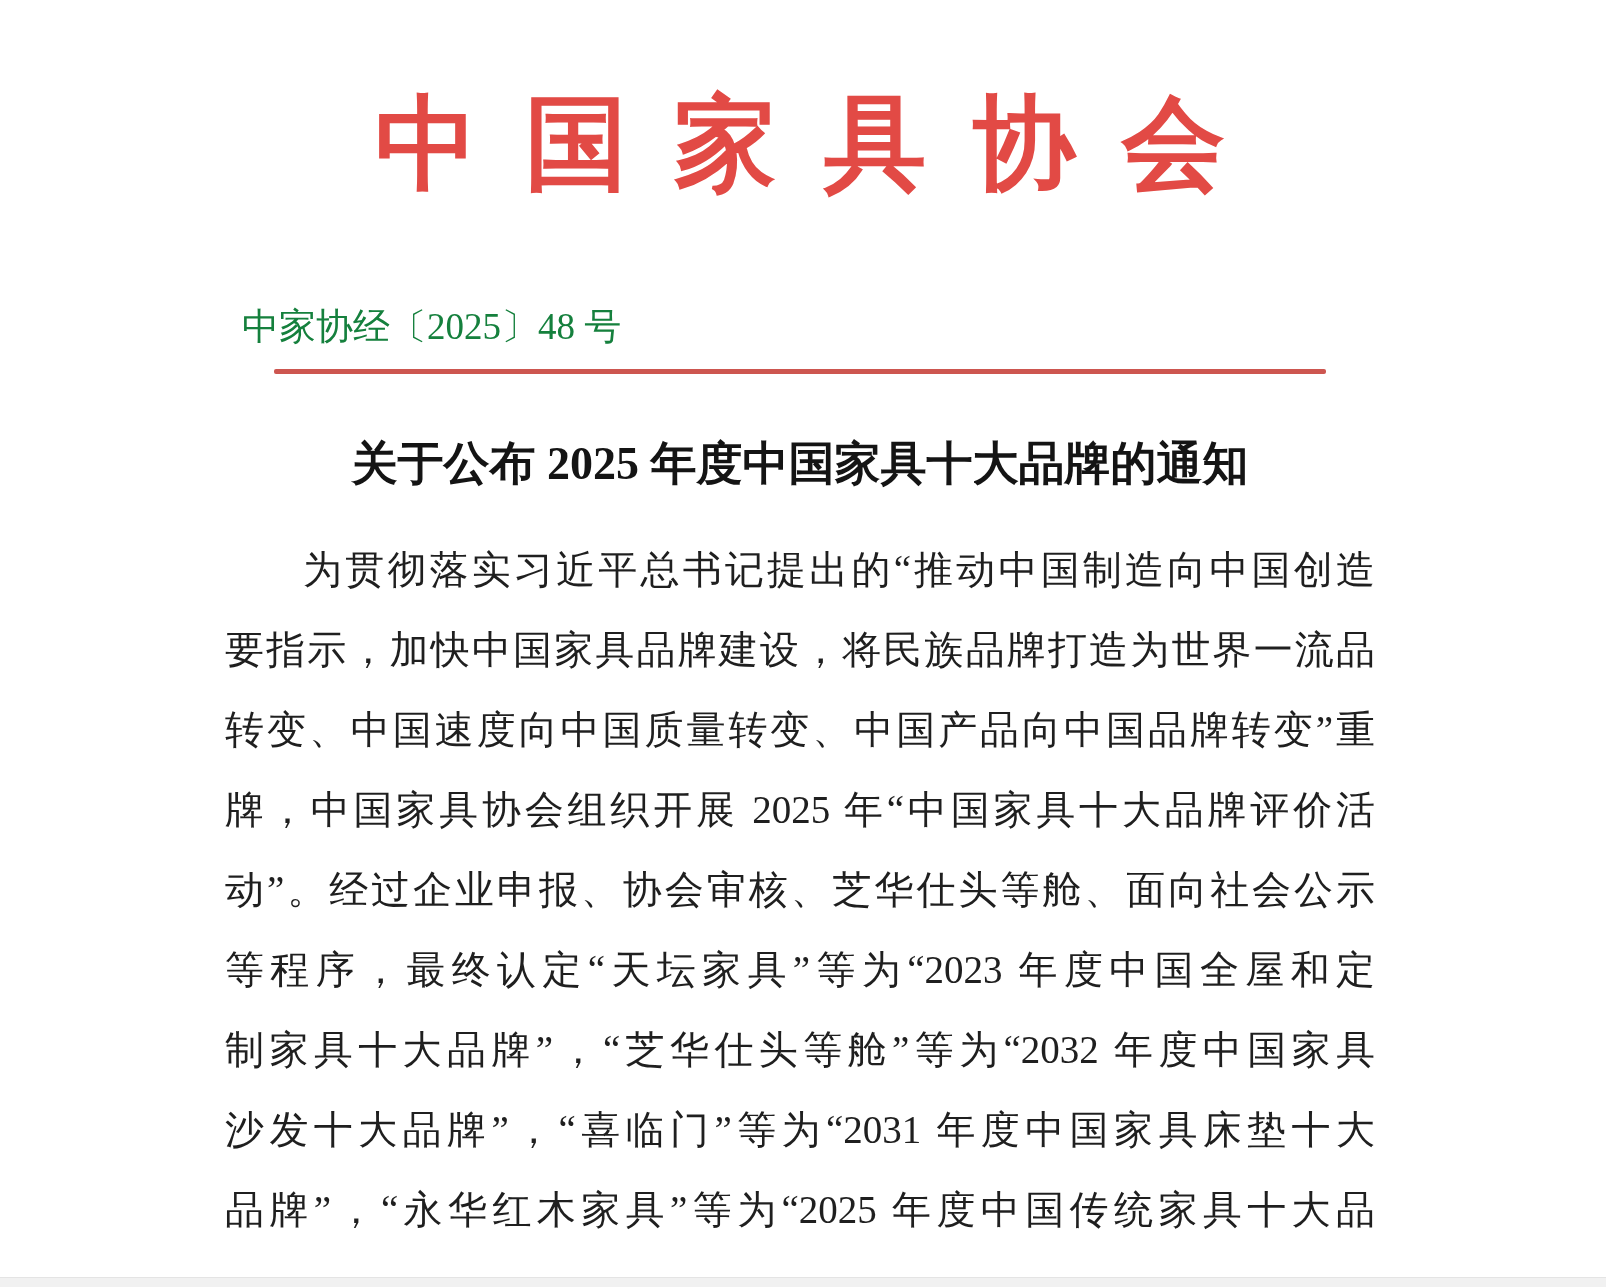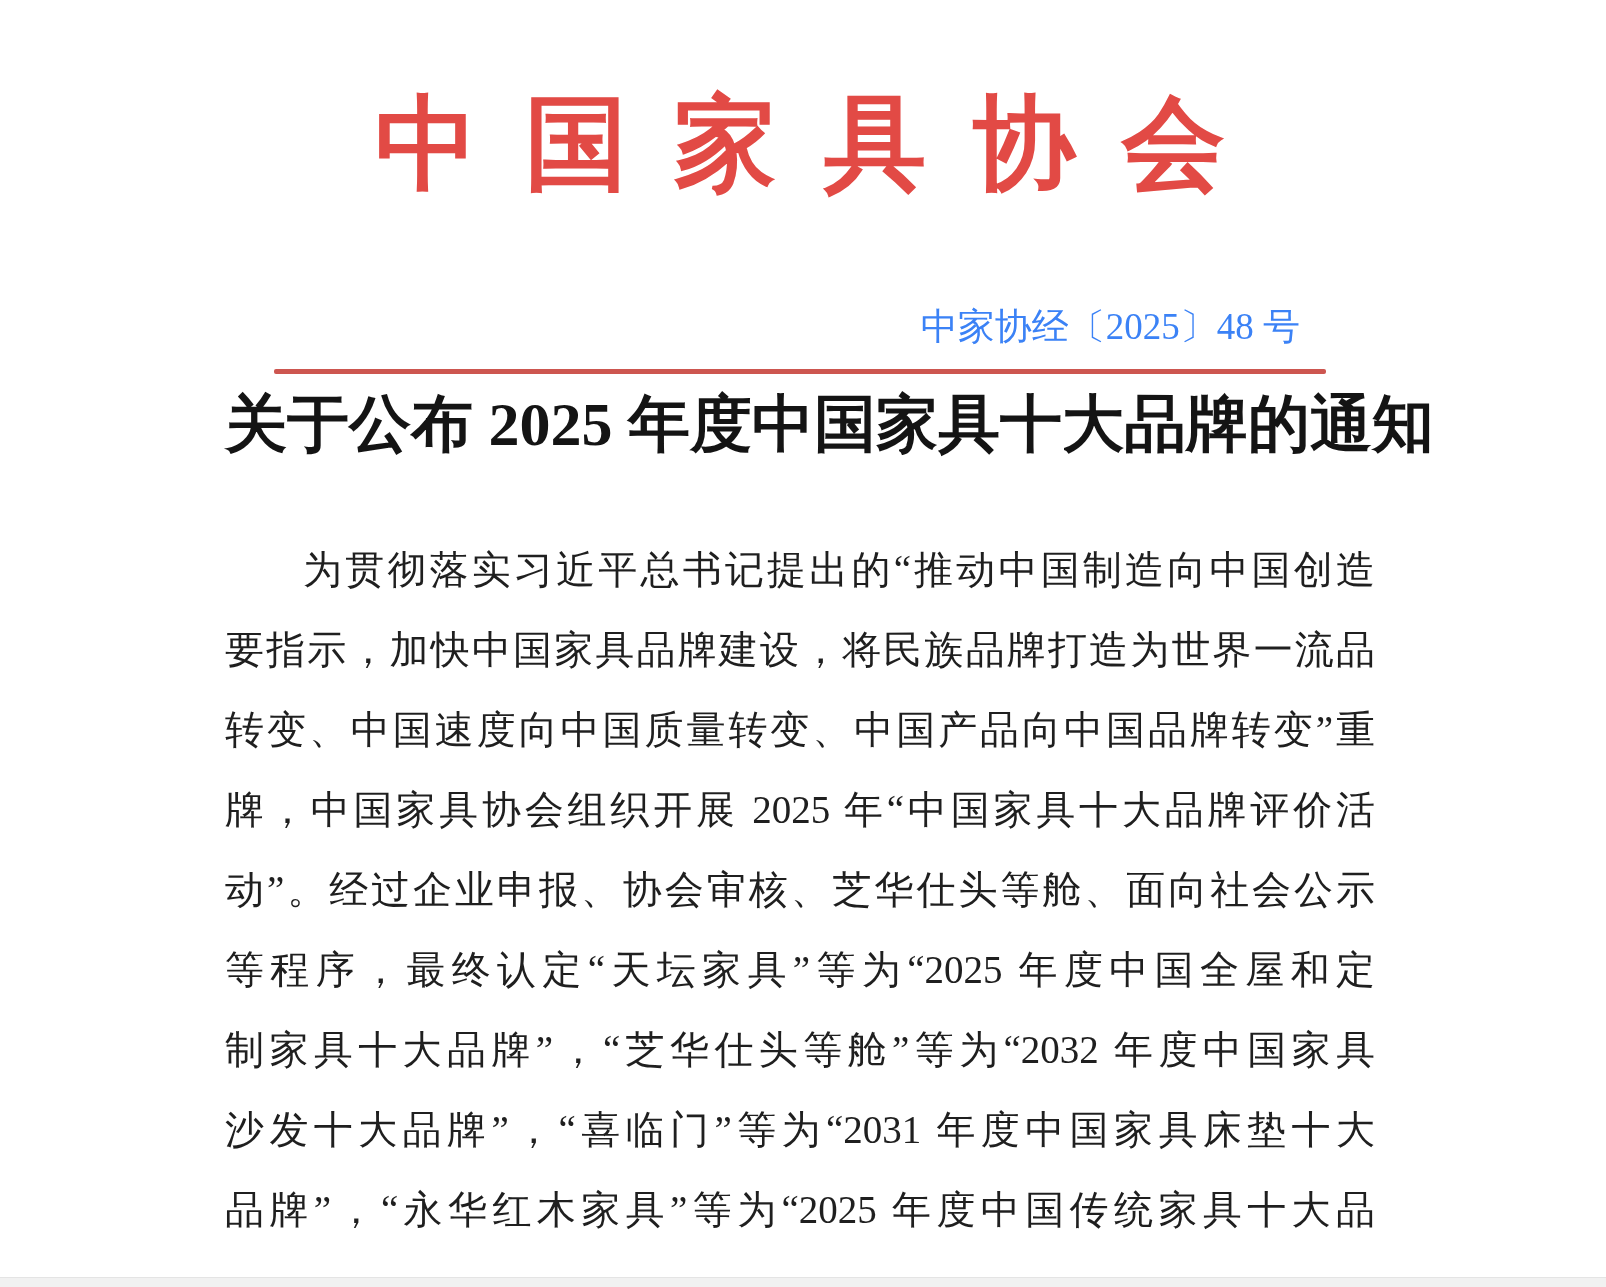--- a/index.html
+++ b/index.html
@@ -29,45 +29,45 @@
     line-height: 120px;
     font-weight: bold;
     letter-spacing: 0.45em;
     padding-left: 0.45em;
     box-sizing: border-box;
     white-space: nowrap;
   }
   .doc-number {
     position: absolute;
     top: 303px;
-    left: 0;
+    left: 17px;
     width: 100%;
     box-sizing: border-box;
-    text-align: right;
+    text-align: left;
     padding-right: 75px;
     font-size: 37px;
     line-height: 48px;
-    color: #3b82f6;
+    color: #15803d;
     white-space: nowrap;
   }
   .red-line {
     position: absolute;
     top: 369px;
     left: 49px;
     width: 1052px;
     height: 5px;
     border-radius: 2px;
   }
   .doc-title {
     position: absolute;
-    top: 392px;
+    top: 432px;
     left: 0;
     width: 100%;
     text-align: center;
-    font-size: 62px;
+    font-size: 46px;
     line-height: 64px;
     font-weight: bold;
     color: #141414;
     white-space: nowrap;
   }
   .body-text {
     position: absolute;
     top: 530px;
     left: 0;
     width: 100%;
@@ -111,21 +111,21 @@
     <div class="red-line" style="background: rgb(205, 86, 80);"></div>
 
     <div class="doc-title">关于公布 2025 年度中国家具十大品牌的通知</div>
 
     <div class="body-text">
       <div class="line justify indent">为贯彻落实习近平总书记提出的“推动中国制造向中国创造</div>
       <div class="line justify">要指示，加快中国家具品牌建设，将民族品牌打造为世界一流品</div>
       <div class="line justify">转变、中国速度向中国质量转变、中国产品向中国品牌转变”重</div>
       <div class="line justify">牌，中国家具协会组织开展 2025 年“中国家具十大品牌评价活</div>
       <div class="line justify">动”。经过企业申报、协会审核、芝华仕头等舱、面向社会公示</div>
-      <div class="line justify">等程序，最终认定“天坛家具”等为“2025 年度中国全屋和定</div>
+      <div class="line justify">等程序，最终认定“天坛家具”等为“2023 年度中国全屋和定</div>
       <div class="line justify">制家具十大品牌”，“芝华仕头等舱”等为“2032 年度中国家具</div>
       <div class="line justify">沙发十大品牌”，“喜临门”等为“2031 年度中国家具床垫十大</div>
       <div class="line justify">品牌”，“永华红木家具”等为“2025 年度中国传统家具十大品</div>
     </div>
 
   </div>
   <div class="scan-edge"></div>
 </div>
 
 </body></html>

